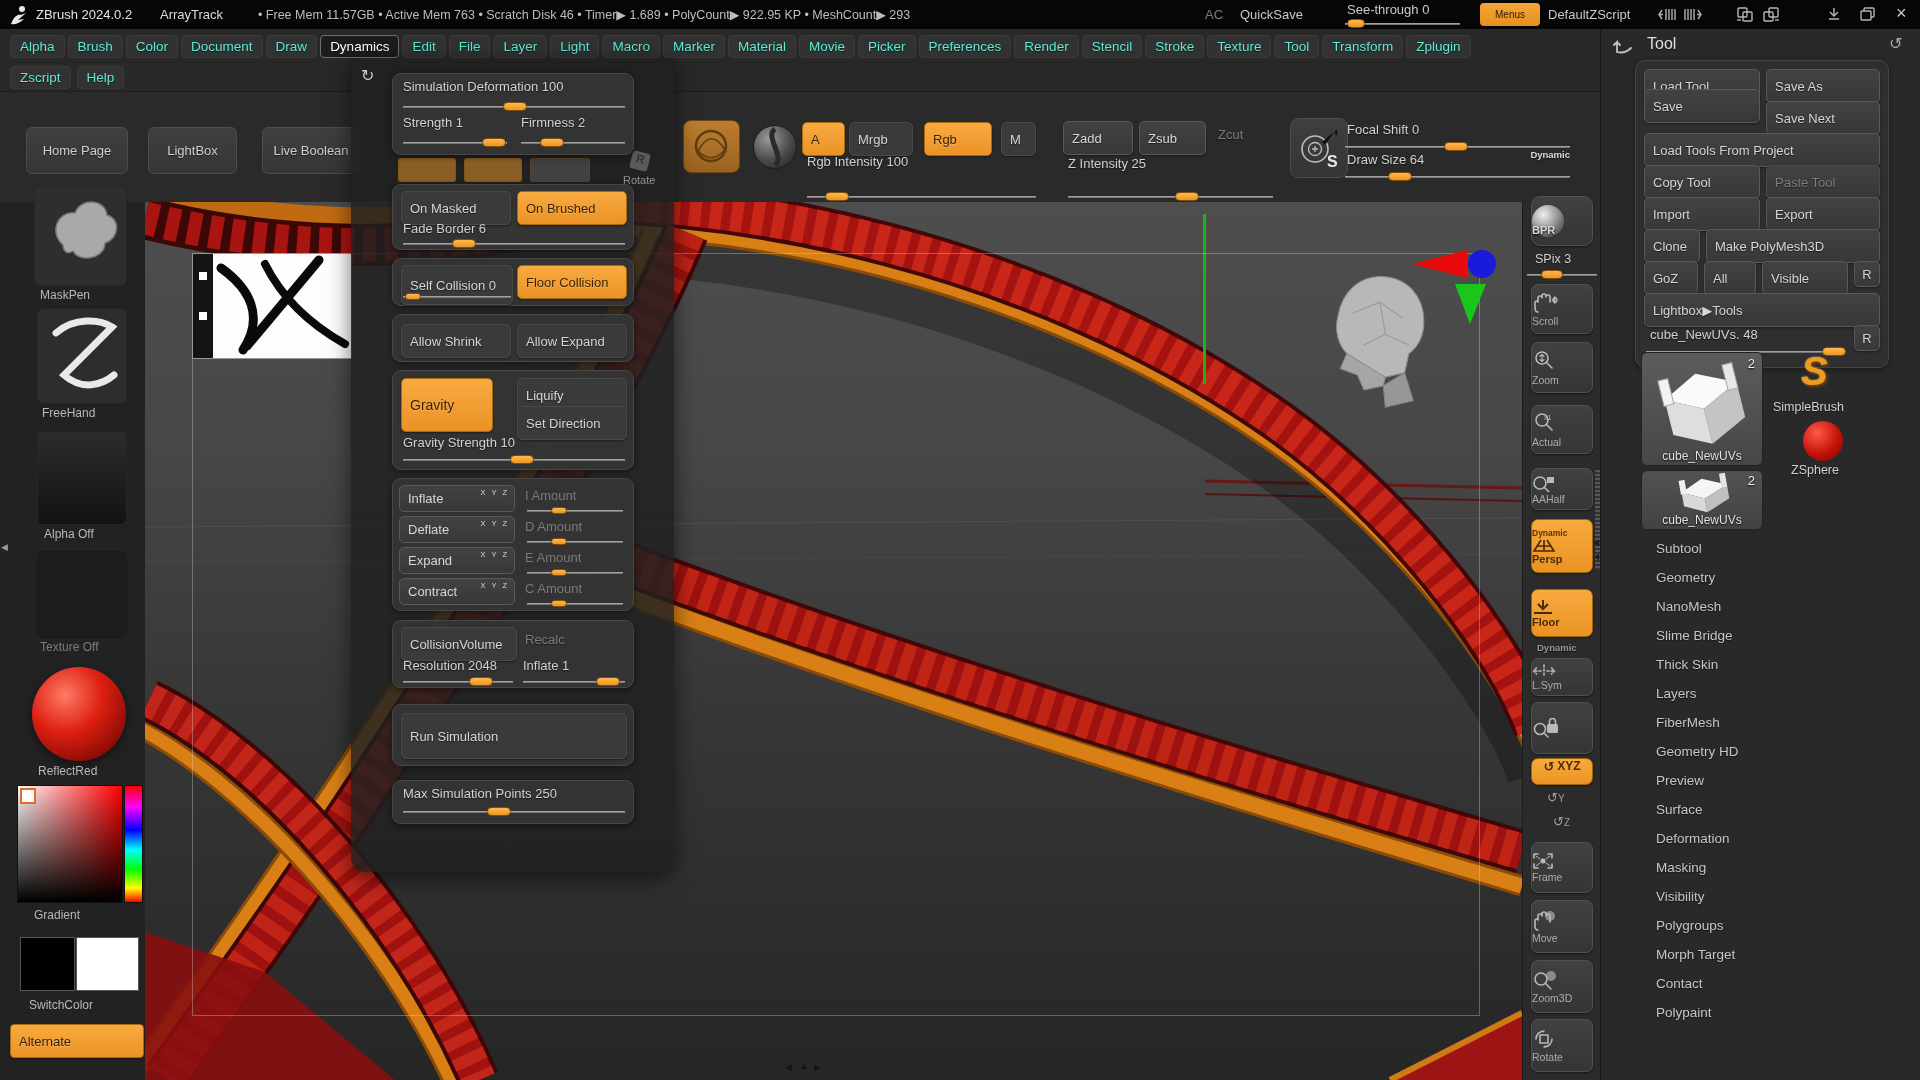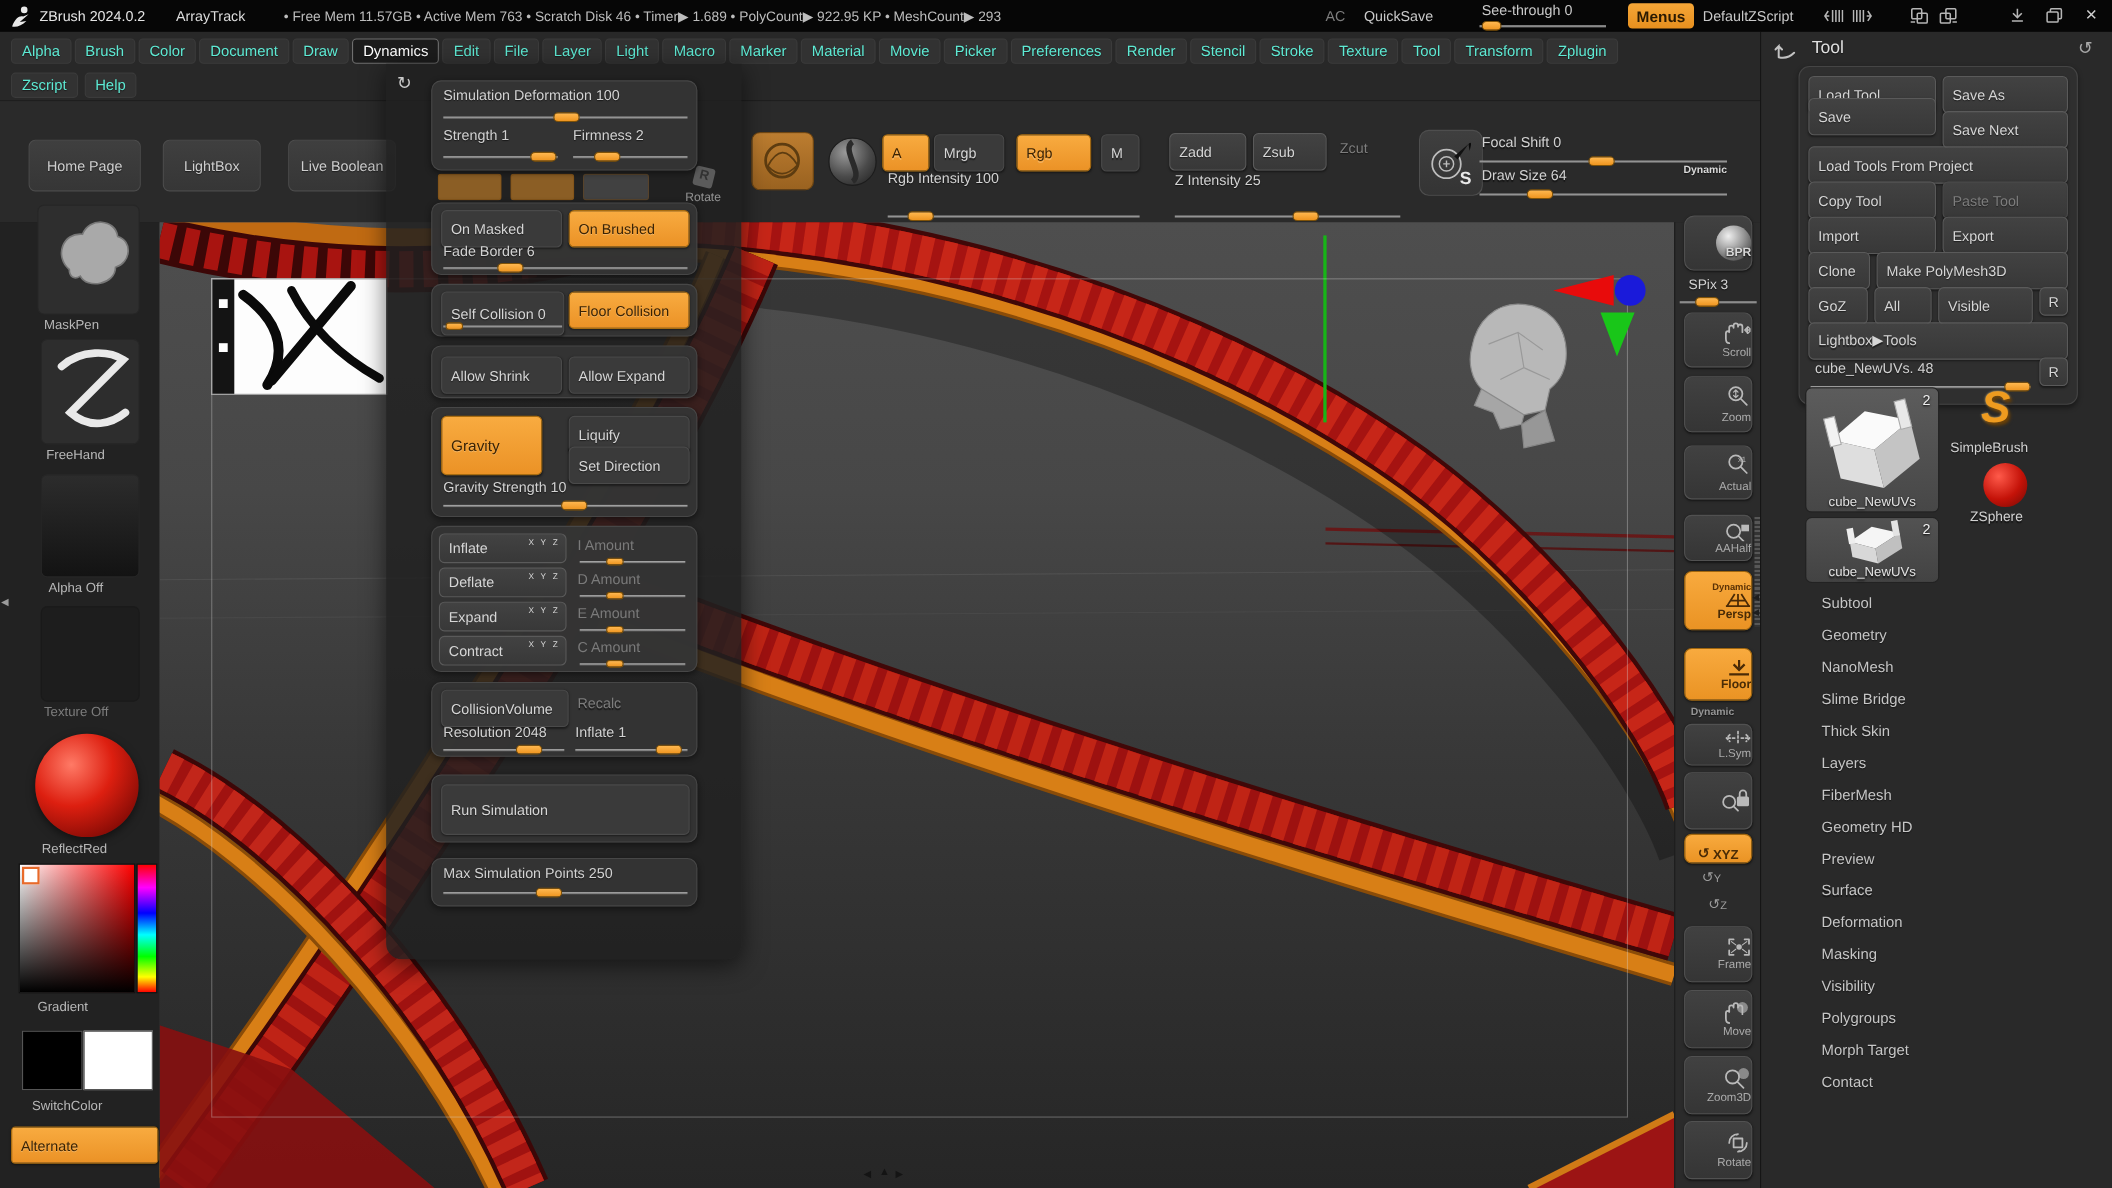--- a/index.html
+++ b/index.html
@@ -13,22 +13,22 @@
   .zb.flat{border-color:#4a4a4a;background:#3a3a3a;}
   .on{background:linear-gradient(#f8ab40,#eb9226) !important;border-color:#a86c10 !important;color:#3a2304 !important;
       text-shadow:0 1px 0 rgba(255,255,255,.25) !important;}
   .sl{position:absolute;height:2px;background:linear-gradient(180deg,#b5b5b5,#636363);}
   .nub{position:absolute;width:24px;height:9px;top:-4px;background:linear-gradient(#ffb850,#ee9520);
        border-radius:5px;border:1px solid #7f5208;box-sizing:border-box;}
   .nub.sm{width:16px;height:7px;top:-3px;}
   
   #titlebar{position:absolute;left:0;top:0;width:1920px;height:29px;background:#060606;}
   #titlebar .t{position:absolute;color:#c9c9c9;font-size:13px;top:7px;white-space:nowrap;}
-  .menus-btn{position:absolute;background:linear-gradient(#f5a637,#e68f1e);color:#2b1a02;font-size:14px;
-       border-radius:4px;display:flex;align-items:center;justify-content:center;font-weight:bold;}
+  .menus-btn{position:absolute;background:linear-gradient(#f5a637,#e68f1e);color:#2b1a02;font-size:10px;
+       border-radius:4px;display:flex;align-items:center;justify-content:center;}
   
   #menurow1{position:absolute;left:0;top:29px;width:1600px;height:34px;background:#282828;display:flex;
        align-items:center;padding-left:10px;box-sizing:border-box;gap:3px;}
   #menurow2{position:absolute;left:0;top:63px;width:1600px;height:29px;background:#282828;display:flex;
        align-items:center;padding-left:10px;box-sizing:border-box;gap:6px;border-bottom:1px solid #1d1d1d;}
   .mi{padding:3px 9px;font-size:13.5px;color:#5eead4;background:#323232;border:1px solid #3b3b3b;border-radius:4px;
       text-shadow:0 1px 1px rgba(0,0,0,.5);}
   .mi.active{background:#1c1c1c;border-color:#6f6f6f;color:#ffffff;}
   
   #toolbar{position:absolute;left:0;top:92px;width:1600px;height:110px;background:#2a2a2a;border-bottom:1px solid #1e1e1e;}
@@ -38,21 +38,21 @@
   #leftshelf{position:absolute;left:0;top:202px;width:145px;height:878px;background:#222222;}
   .shelf-label{position:absolute;color:#b8b8b8;font-size:12px;white-space:nowrap;}
   .thumb{position:absolute;background:#2f2f2f;border:1px solid #262626;border-radius:6px;}
   
   #canvas{position:absolute;left:145px;top:202px;width:1377px;height:878px;overflow:hidden;
       background:linear-gradient(180deg,#4e4e4e 0%,#474747 28%,#383838 55%,#262626 100%);}
   #docframe{position:absolute;left:47px;top:51px;width:1286px;height:761px;border:1px solid rgba(215,215,215,.35);}
   
   #strip{position:absolute;left:1522px;top:202px;width:78px;height:878px;background:#2b2b2b;border-left:1px solid #1c1c1c;}
   .sbtn{position:absolute;left:8px;width:62px;background:linear-gradient(#414141,#353535);border:1px solid #515151;
-      border-radius:7px;display:flex;flex-direction:column;align-items:flex-end;justify-content:center;gap:1px;
+      border-radius:7px;display:flex;flex-direction:column;align-items:flex-start;justify-content:center;gap:1px;
       color:#ababab;font-size:10.5px;box-shadow:0 1px 2px rgba(0,0,0,.5);box-sizing:border-box;}
   .sbtn.orange{background:linear-gradient(#f8aa3e,#ea9324);border-color:#a0660e;color:#4a2c06;font-weight:bold;}
   .sico{stroke:#b9b9b9;fill:none;stroke-width:1.6;stroke-linecap:round;stroke-linejoin:round;}
   
   #rightpanel{position:absolute;left:1600px;top:29px;width:320px;height:1051px;background:#292929;border-left:1px solid #151515;}
   .tgroup{position:absolute;border:1px solid #454545;background:#2f2f2f;border-radius:10px;box-shadow:0 2px 5px rgba(0,0,0,.4);}
   .sect{height:29px;display:flex;align-items:center;padding-left:55px;font-size:13.5px;color:#c6c6c6;
       text-shadow:0 1px 1px rgba(0,0,0,.5);}
   
   #dynpanel{position:absolute;left:351px;top:58px;width:323px;height:814px;background:rgba(32,32,32,.84);
@@ -517,20 +517,21 @@
       <div class="sect">FiberMesh</div>
       <div class="sect">Geometry HD</div>
       <div class="sect">Preview</div>
       <div class="sect">Surface</div>
       <div class="sect">Deformation</div>
       <div class="sect">Masking</div>
       <div class="sect">Visibility</div>
       <div class="sect">Polygroups</div>
       <div class="sect">Morph Target</div>
       <div class="sect">Contact</div>
+      <div class="sect">Polypaint</div>
     </div>
 </div>
 
 <div id="dynpanel">
   <span class="abs" style="left:10px;top:8px;font-size:16px;color:#c9c9c9">↻</span>
 
   <div class="ghosticon" style="left:47px;top:100px;width:56px"></div>
   <div class="ghosticon" style="left:113px;top:100px;width:56px"></div>
   <div class="ghosticon" style="left:179px;top:100px;width:58px;background:rgba(150,150,150,.28)"></div>
   <div class="abs" style="left:280px;top:94px;width:18px;height:18px;transform:rotate(14deg);background:rgba(225,225,225,.3);border-radius:3px;color:rgba(40,40,40,.8);font-size:12px;text-align:center;font-weight:bold">

